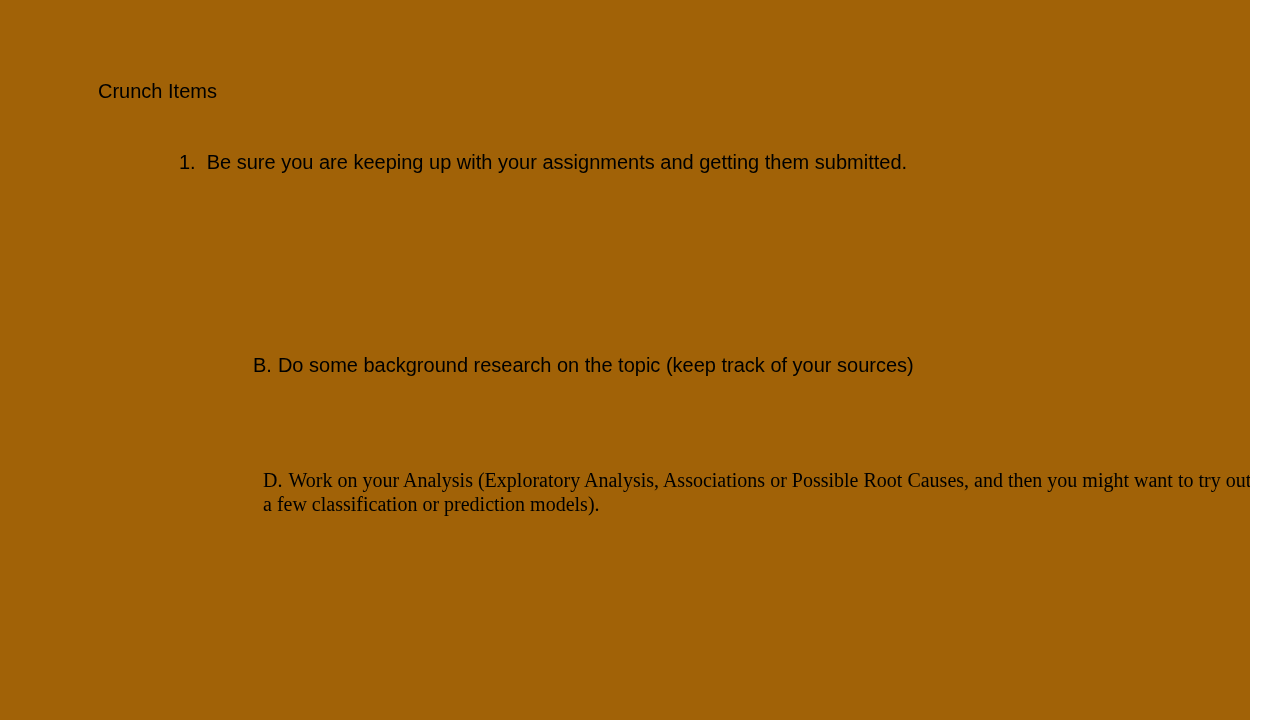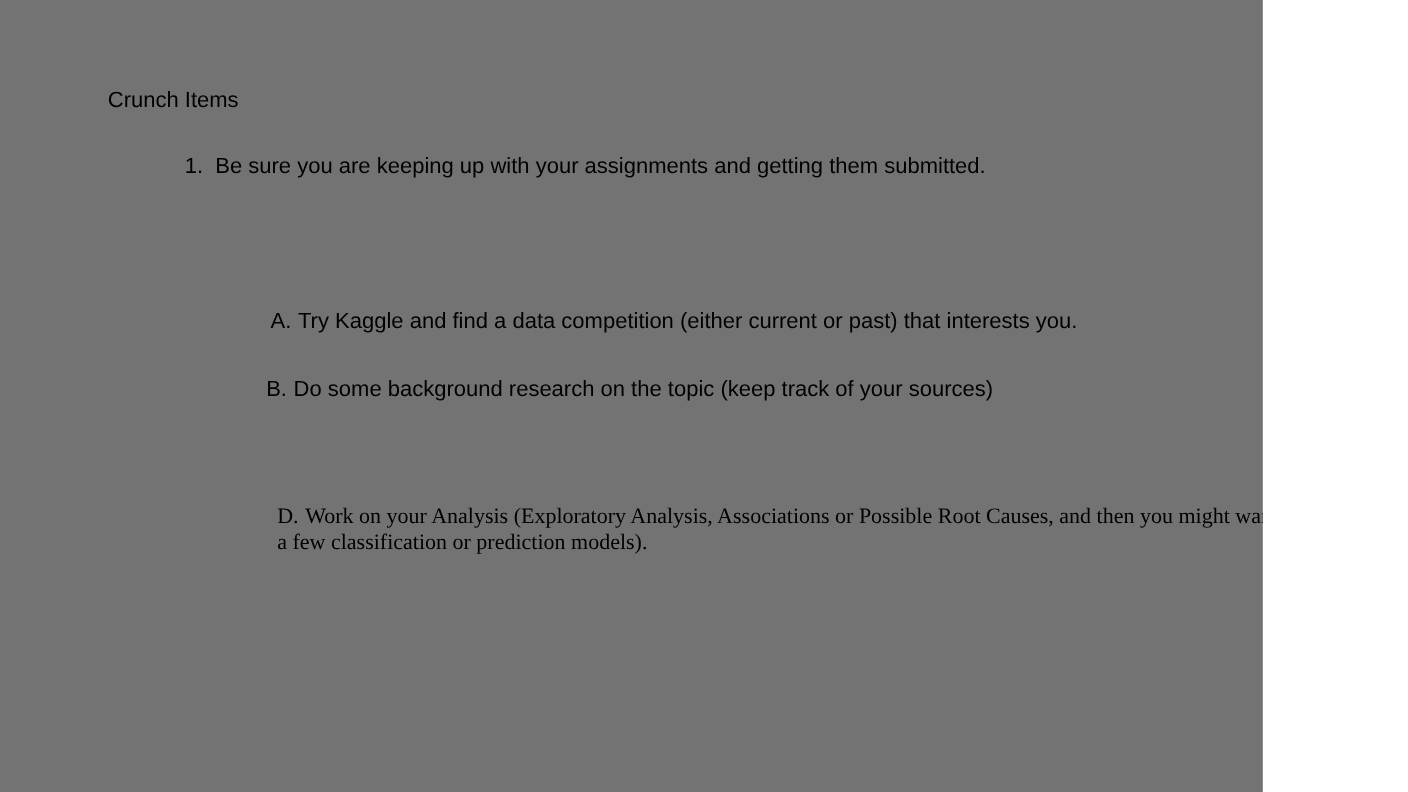--- a/index.html
+++ b/index.html
@@ -2,38 +2,38 @@
 <html><head>
 <meta charset="utf-8">
 <style>
   html, body {
     margin: 0;
     padding: 0;
     background: #ffffff;
   }
   .slide {
     position: relative;
-    width: 1148px;
+    width: 1250px;
     height: 720px;
-    background: #737373;
+    background: #a16207;
     overflow: hidden;
     font-family: "Liberation Sans", sans-serif;
     color: #000000;
     font-size: 20px;
     line-height: 23.5px;
   }
   .slide-title {
     position: absolute;
     left: 98px;
     top: 80px;
     white-space: nowrap;
   }
   .para {
     position: absolute;
-    margin: 0;
+    margin: 11px;
   }
   .label-num {
     margin-right: 11px; 
   }
   .label-letter {
     margin-right: 6px;  
   }
   .item-1 {
     left: 168px;
     top: 140px;
@@ -72,23 +72,20 @@
 
 <div class="slide">
 
   <div class="slide-title">Crunch Items</div>
 
   <p class="para item-1">
     <span class="label-num">1.</span><span>Be sure you are keeping up with your assignments and getting them submitted.</span>
   </p>
 
 
-  <p class="para sub-a">
-    <span class="label-letter">A.</span><span>Try Kaggle and find a data competition (either current or past) that interests you.</span>
-  </p>
 
   <p class="para sub-b">
     <span class="label-letter">B.</span><span>Do some background research on the topic (keep track of your sources)</span>
   </p>
 
 
   <p class="para sub-d">
     <span class="label-letter">D.</span><span>Work on your Analysis (Exploratory Analysis, Associations or Possible Root Causes, and then you might want to try out a few classification or prediction models).</span>
   </p>
 

